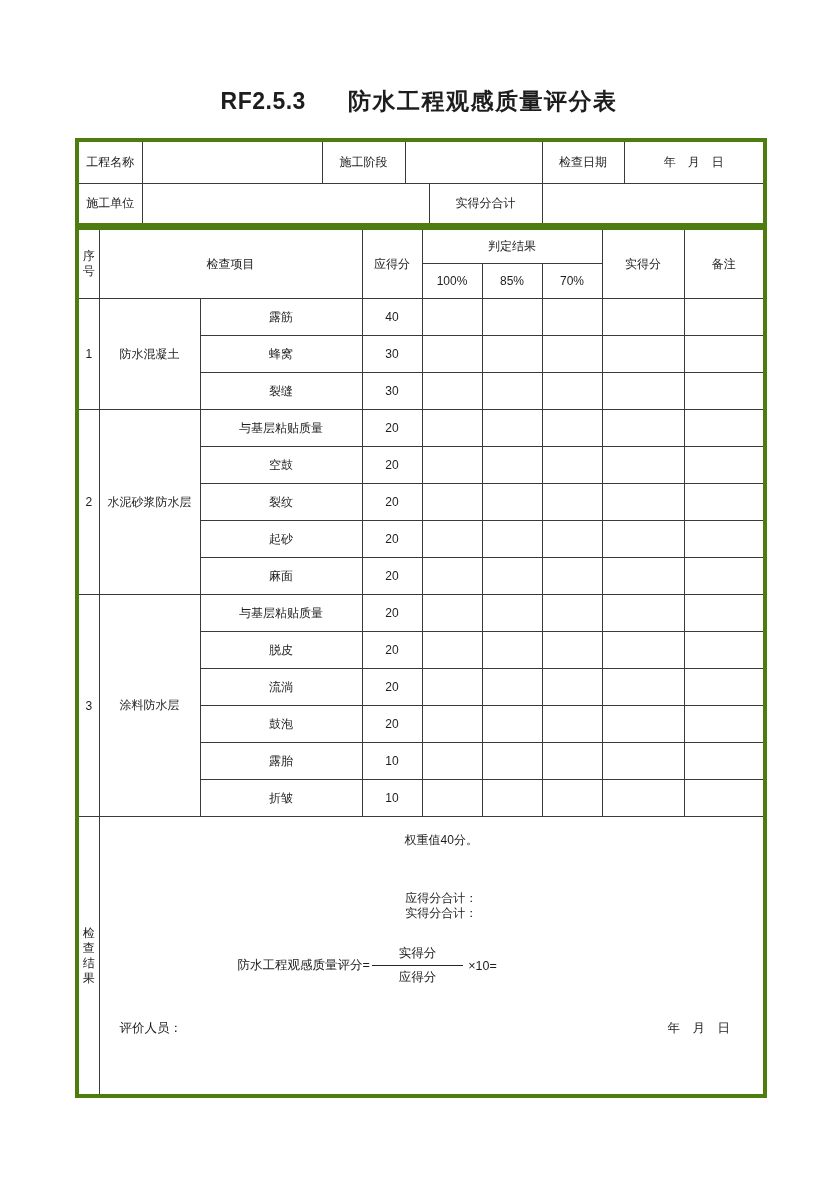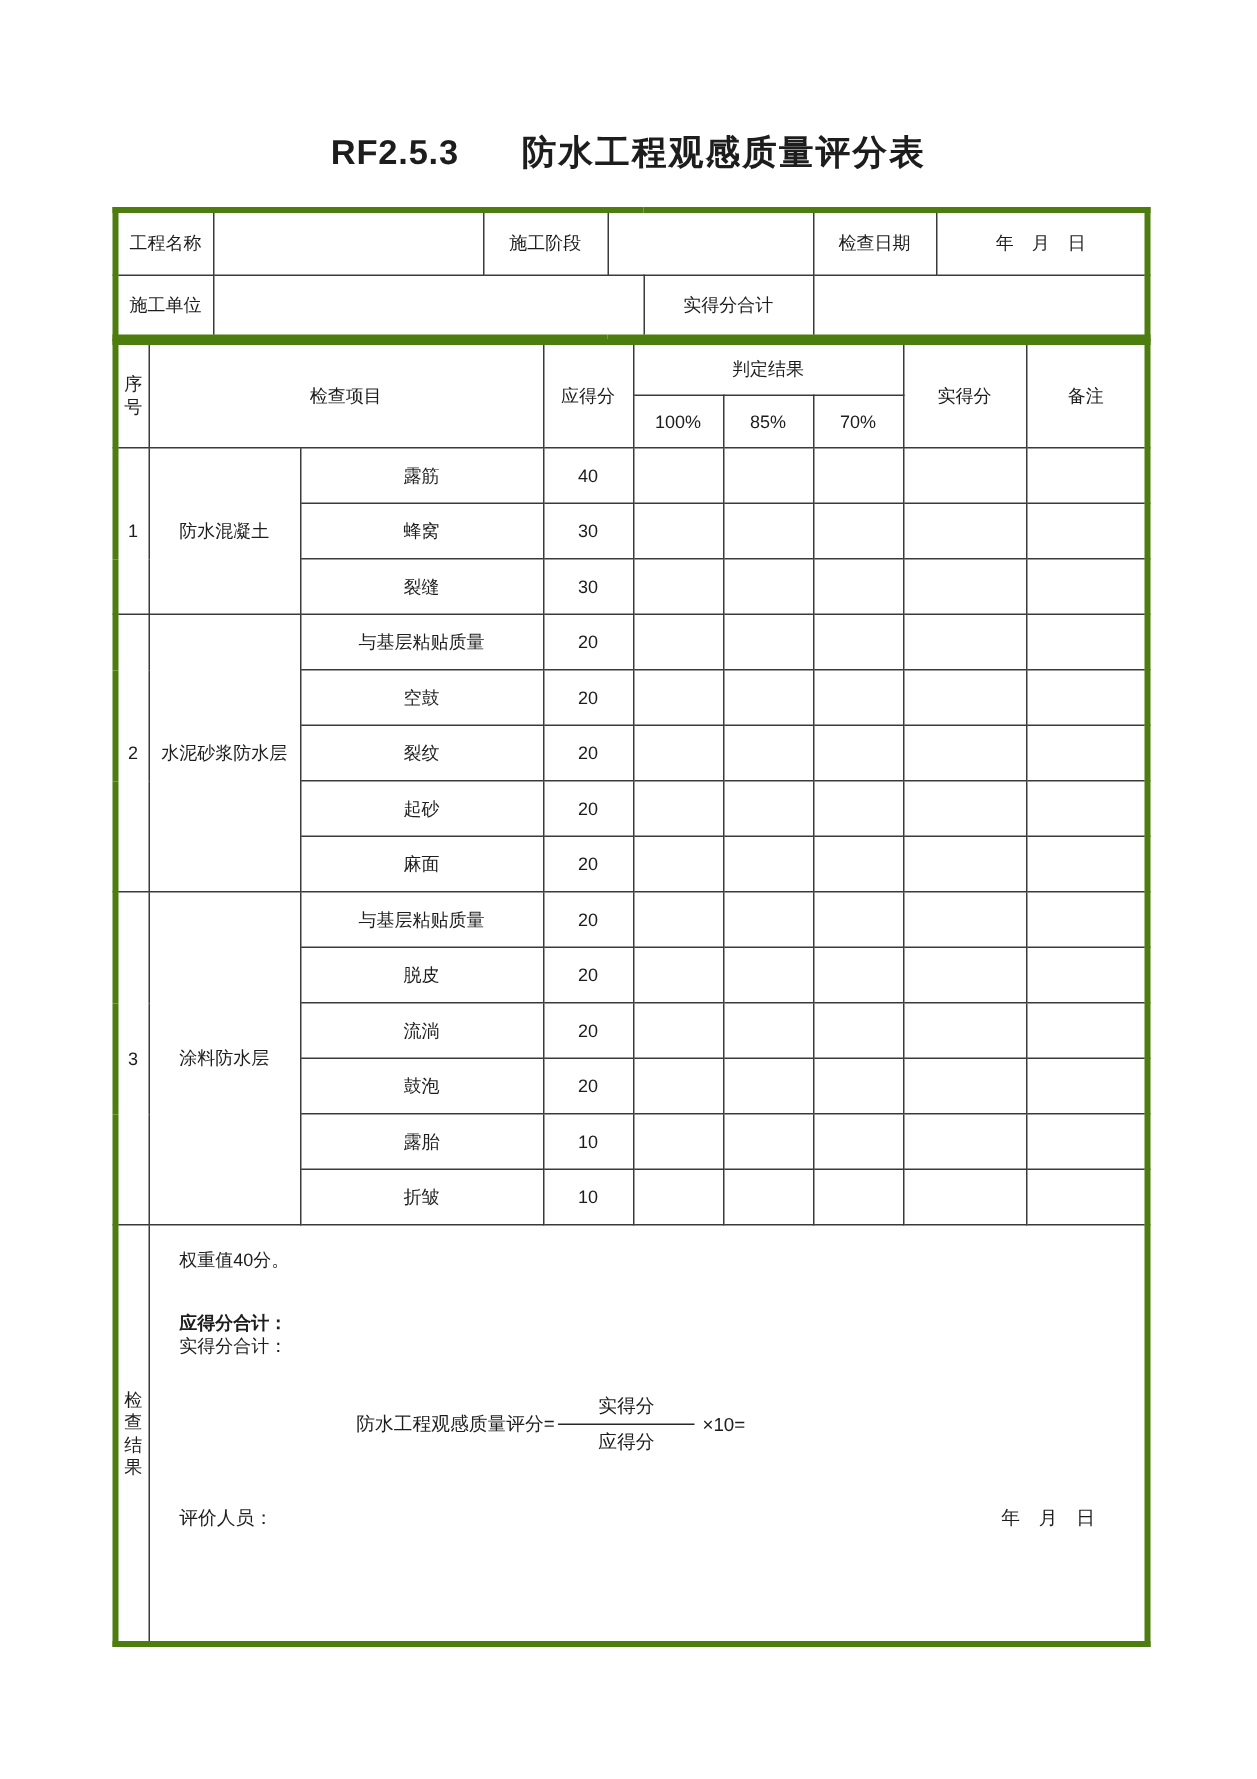--- a/index.html
+++ b/index.html
@@ -43,26 +43,26 @@
   .vtext {
     width: 13px;
     margin: 0 auto;
     line-height: 1.25;
     word-break: break-all;
     text-align: center;
     font-size: 12px;
   }
   .footer-cell {
     height: 251px;
-    text-align: left;
+    text-align: center;
     vertical-align: top;
     padding: 16px 0 10px 20px;
   }
   .f-line { font-size: 12px; line-height: 15px; }
-  .f-mt1 { margin-top: 27px; font-weight: bold; }
+  .f-mt1 { margin-top: 43px; }
   .f-mt2 { }
   .formula {
     margin-top: 24px;
     margin-left: 118px;
     font-size: 12.5px;
     display: flex;
     align-items: center;
   }
   .frac {
     display: inline-flex;

